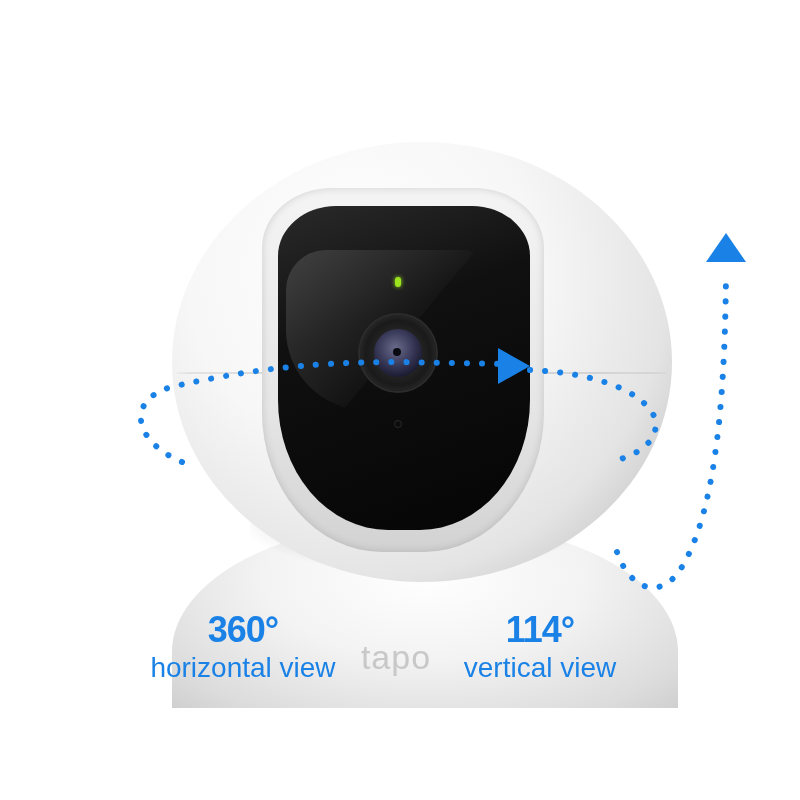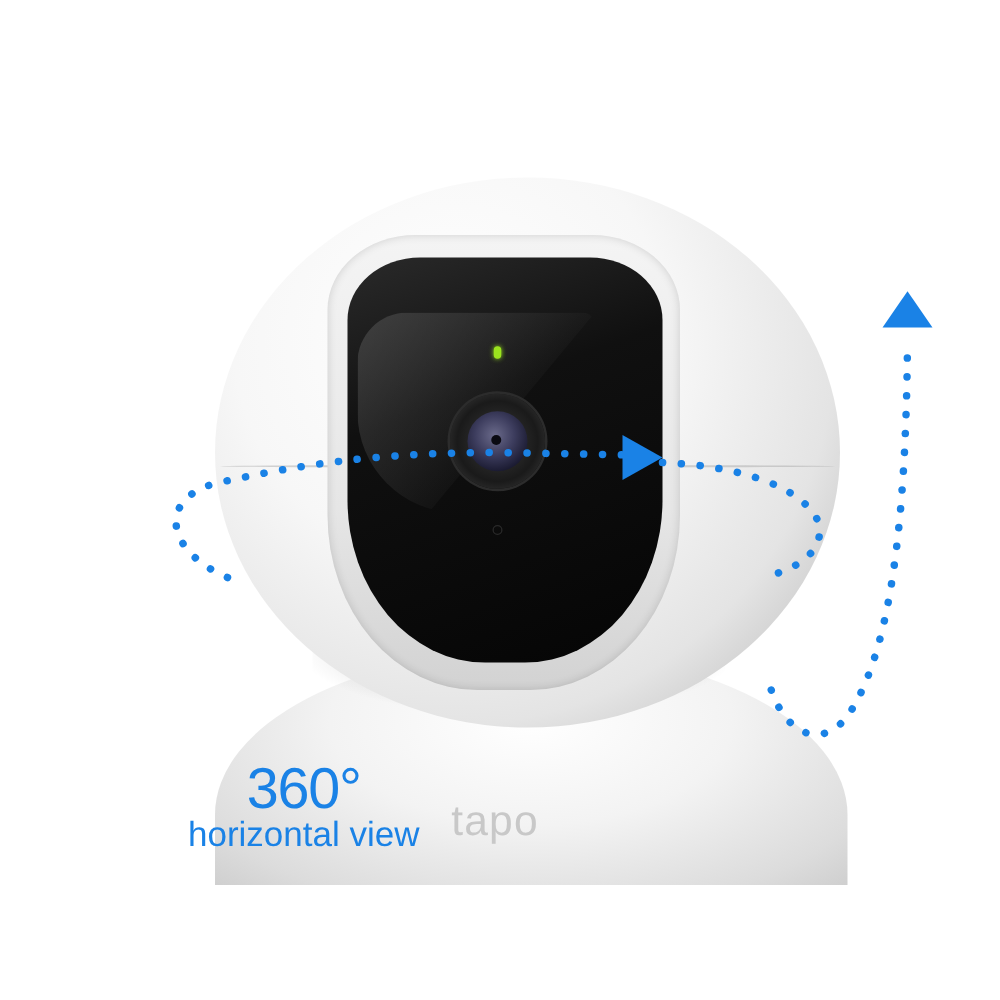--- a/index.html
+++ b/index.html
@@ -37,21 +37,21 @@
     border-radius: 40px 10px 10px 80px;
     clip-path: polygon(0 0, 100% 0, 30% 100%, 0 100%);
   }
   .led { position:absolute; left:395px; top:277px; width:6px; height:10px; border-radius:3px; background:#9be41e; box-shadow:0 0 4px #9be41e; }
   .lens-ring { position:absolute; left:360px; top:315px; width:76px; height:76px; border-radius:50%; background: radial-gradient(circle, #3a3a3a 0%, #1a1a1a 60%, #444 100%); box-shadow: 0 0 0 2px #2c2c2c; }
   .lens { position:absolute; left:374px; top:329px; width:48px; height:48px; border-radius:50%; background: radial-gradient(circle at 45% 40%, #6a6a8a 0%, #3d3d5e 40%, #15152a 80%); }
   .lens-center { position:absolute; left:393px; top:348px; width:8px; height:8px; border-radius:50%; background:#0a0a12; }
   .mic { position:absolute; left:394px; top:420px; width:6px; height:6px; border-radius:50%; border:1px solid #2a2a2a; }
   svg.arrows { position:absolute; left:0; top:0; }
   .spec { position:absolute; text-align:center; color:#1a82e6; }
-  .spec .value { font-size:46px; font-weight:normal; line-height:44px; letter-spacing:-1px; }
+  .spec .value { font-size:36px; font-weight:bold; line-height:44px; letter-spacing:-1px; }
   .spec .label { font-size:28px; line-height:24px; margin-top:4px; }
   .spec-h { left:150px; top:608px; width:186px; }
   .spec-v { left:460px; top:608px; width:160px; }
   .logo { position:absolute; left:352px; top:638px; width:88px; text-align:center; font-size:34px; color:#c8c8c8; letter-spacing:1px; }
 </style>
 </head>
 <body>
 
 <div class="scene">
   <div class="base"></div>
@@ -79,13 +79,17 @@
     </g>
   </svg>
 
   <div class="spec spec-h">
     <div class="value">360°</div>
     <div class="label">horizontal view</div>
   </div>
 
   <div class="logo">tapo</div>
 
+  <div class="spec spec-v">
+    <div class="value">114°</div>
+    <div class="label">vertical view</div>
+  </div>
 </div>
 
 </body></html>

